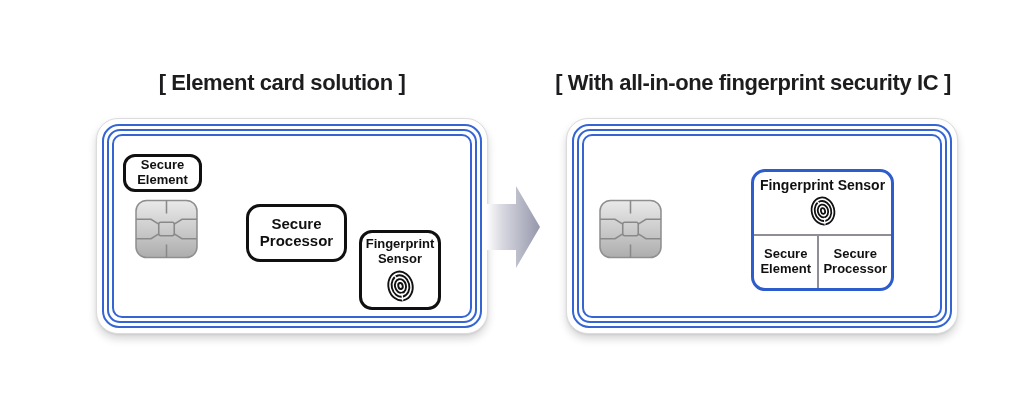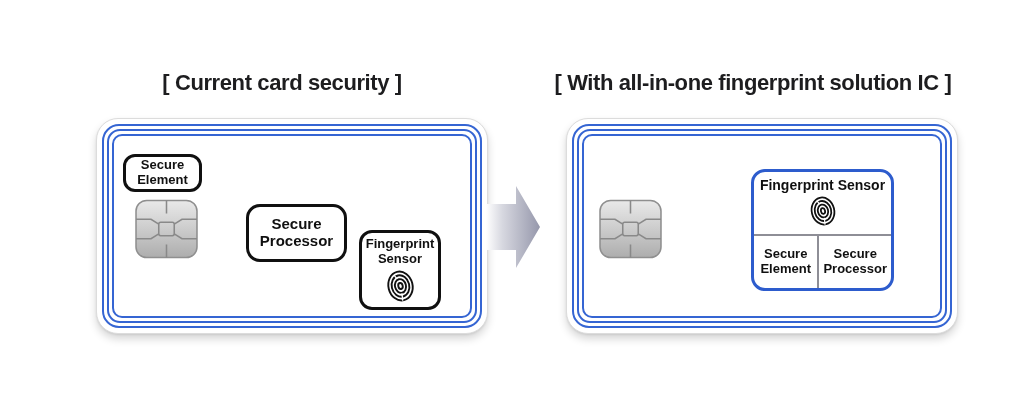--- a/index.html
+++ b/index.html
@@ -112,22 +112,22 @@
       <g stroke="#ffffff" stroke-width="1.8">
         <line x1="24" y1="36" x2="25" y2="46"></line>
         <line x1="13" y1="11" x2="17" y2="16"></line>
       </g>
     </g>
   </defs>
 </svg>
 
 <div class="stage">
 
-  <div class="title title-left">[ Current card security ]</div>
-  <div class="title title-right">[ With all-in-one fingerprint solution IC ]</div>
+  <div class="title title-left">[ Element card solution ]</div>
+  <div class="title title-right">[ With all-in-one fingerprint security IC ]</div>
 
   <div class="card card-left">
     <div class="loop loop-1"></div>
     <div class="loop loop-2"></div>
     <div class="loop loop-3"></div>
 
     <div class="box box-se">
       <span>Secure Element</span>
     </div>
 

